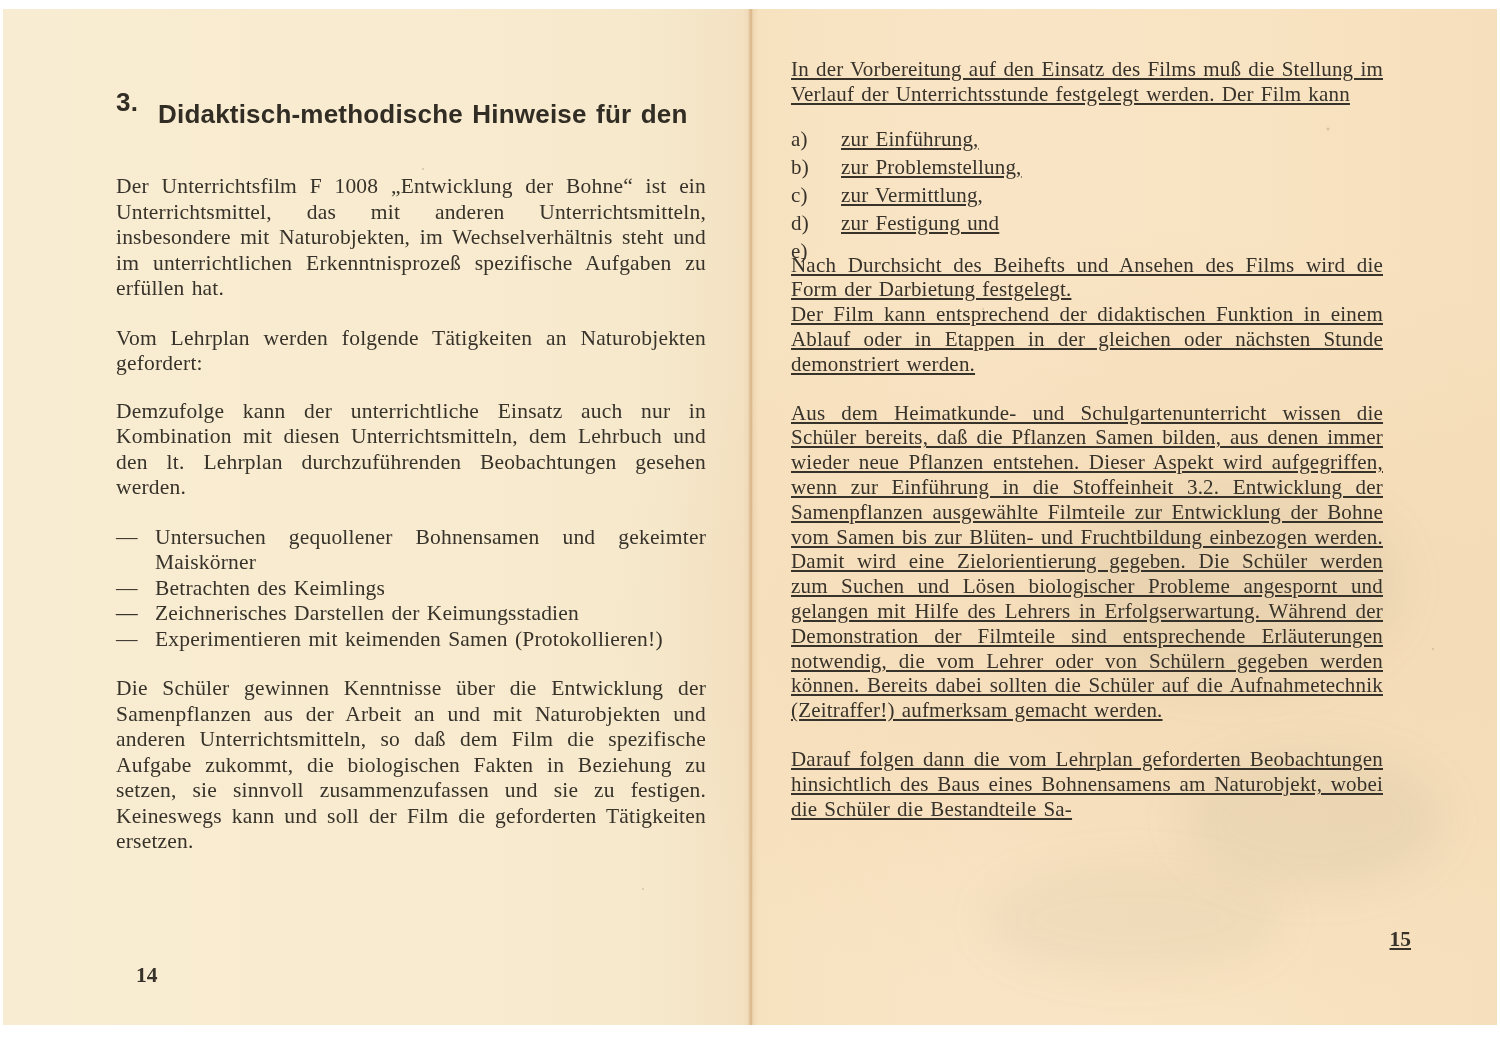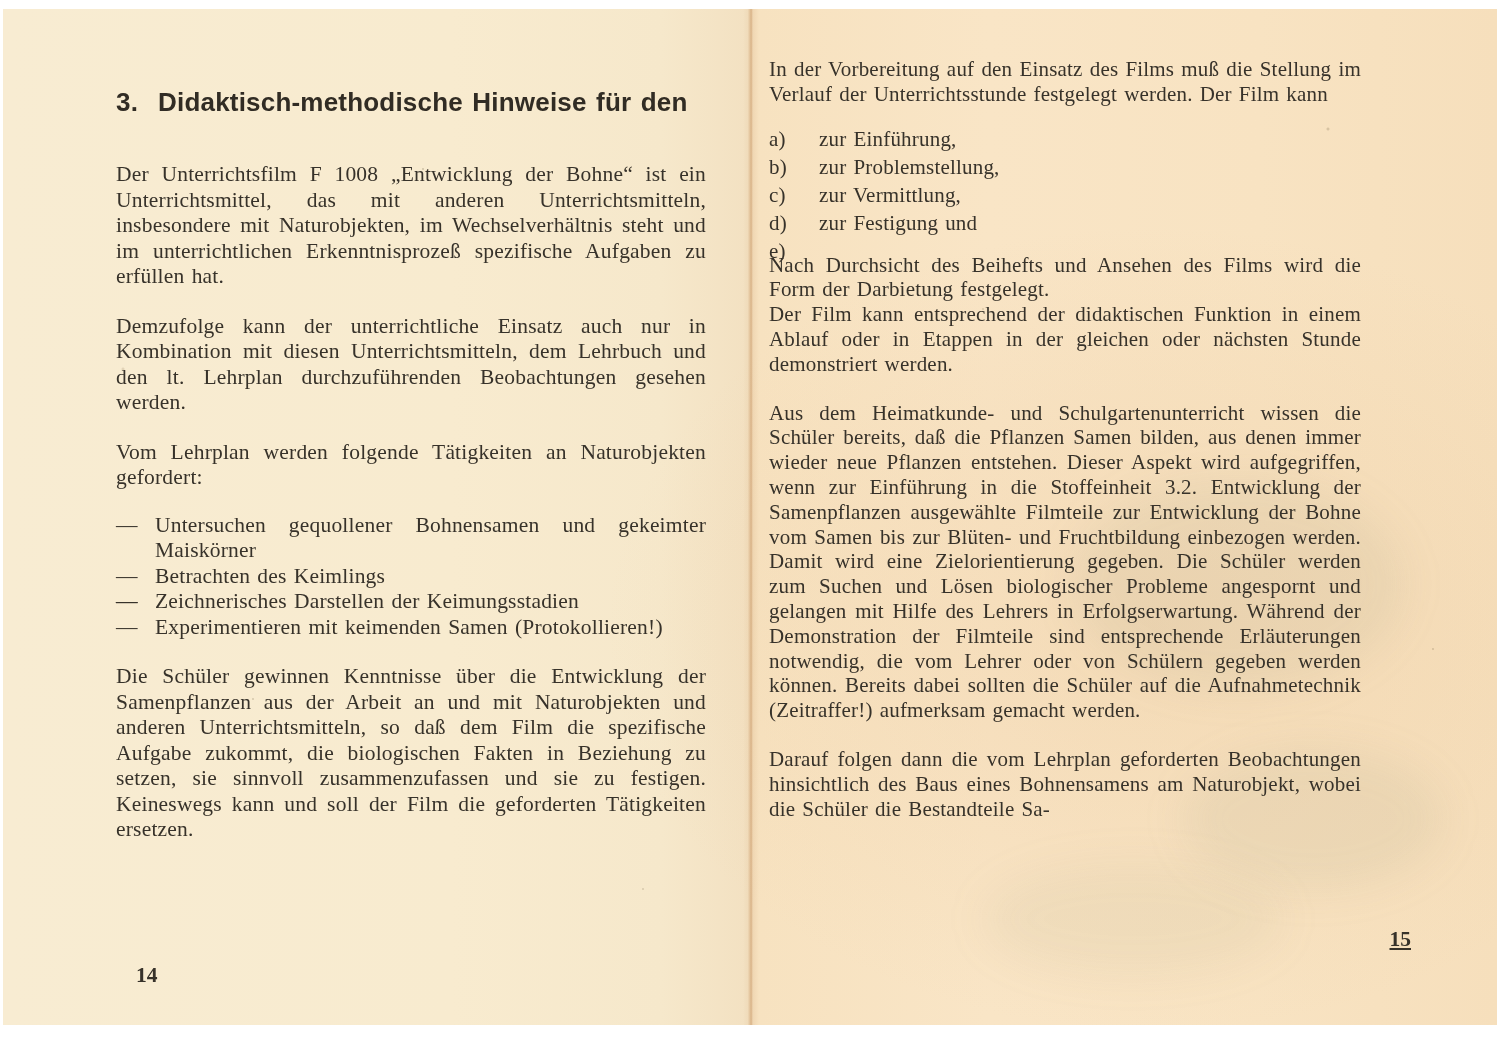--- a/index.html
+++ b/index.html
@@ -64,41 +64,42 @@
     -webkit-hyphens: auto;
   }
   .col-left {
     left: 113px;
     top: 78px;
     width: 590px;
     font-size: 21.5px;
     line-height: 25.5px;
   }
   .col-right {
-    left: 766px;
+    left: 788px;
     top: 48px;
     width: 592px;
     font-size: 21px;
     line-height: 24.8px;
+    text-decoration: underline;
   }
   .heading {
     display: flex;
     margin: 0 0 44px 0;
     font-family: "Liberation Sans", sans-serif;
     font-weight: 700;
     font-size: 26px;
     line-height: 31px;
     color: #312c24;
     text-align: left;
     letter-spacing: 0.2px;
     word-spacing: 2px;
     hyphens: none;
   }
   .h-num { flex: none; width: 42px; }
-  .h-line { display: block; }
+  .h-line { display: block; margin-top: 12px; }
 
   p.body-p { margin: 0 0 24px 0; }
   p.intro  { margin-bottom: 22px; }
   p.tight  { margin-bottom: 0; }
   p.after-list { margin-bottom: 18px; }
 
   .dash-list { margin: 0 0 24px 0; }
   .dash-item { position: relative; padding-left: 39px; }
   .dash { position: absolute; left: 0; top: 0; }
 
@@ -130,23 +131,23 @@
     <section class="col col-left" lang="de">
       <h2 class="heading">
         <span class="h-num">3.</span>
         <span class="h-text">
           <span class="h-line">Didaktisch-methodische Hinweise für den</span>
         </span>
       </h2>
 
       <p class="body-p">Der Unterrichtsfilm F 1008 „Entwicklung der Bohne“ ist ein Unterrichtsmittel, das mit anderen Unterrichtsmitteln, insbesondere mit Naturobjekten, im Wechselverhältnis steht und im unterrichtlichen Erkenntnisprozeß spezifische Aufgaben zu erfüllen hat.</p>
 
+      <p class="body-p intro">Vom Lehrplan werden folgende Tätigkeiten an Naturobjekten gefordert:</p>
+
       <p class="body-p">Demzufolge kann der unterrichtliche Einsatz auch nur in Kombination mit diesen Unterrichtsmitteln, dem Lehrbuch und den lt. Lehrplan durchzuführenden Beobachtungen gesehen werden.</p>
-
-      <p class="body-p intro">Vom Lehrplan werden folgende Tätigkeiten an Naturobjekten gefordert:</p>
 
       <div class="dash-list">
         <div class="dash-item">
           <span class="dash">—</span>
           <span>Untersuchen gequollener Bohnensamen und gekeimter Maiskörner</span>
         </div>
         <div class="dash-item">
           <span class="dash">—</span>
           <span>Betrachten des Keimlings</span>
         </div>

